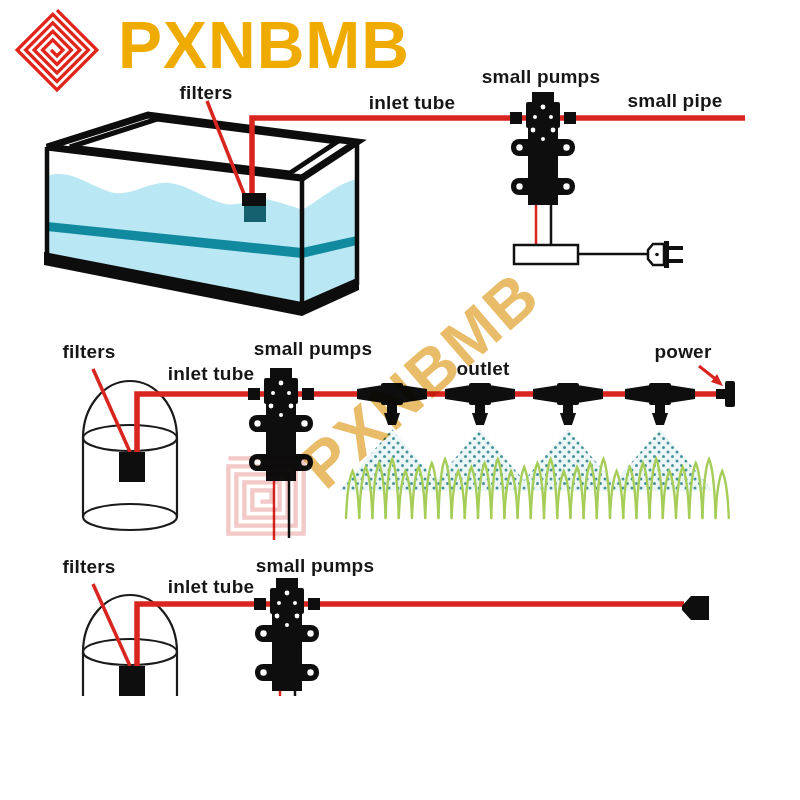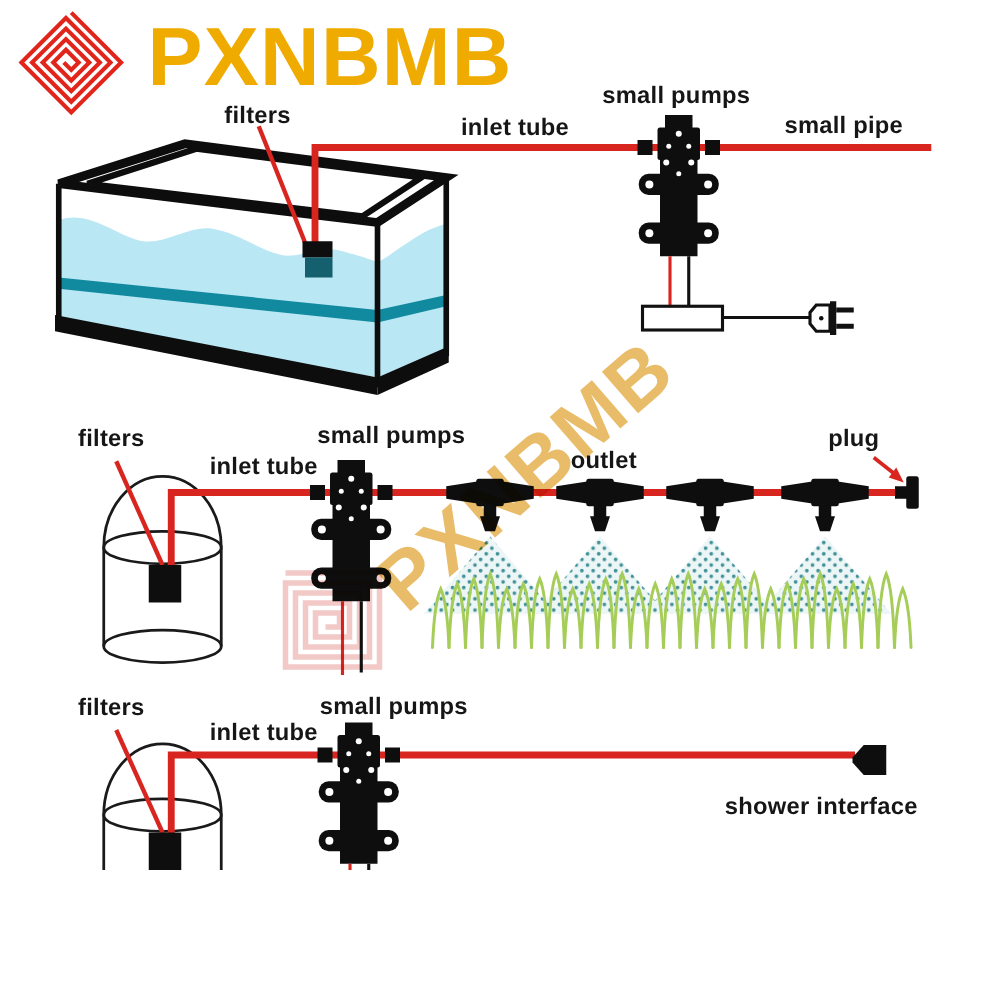--- a/index.html
+++ b/index.html
@@ -184,22 +184,21 @@
 
 <div class="lbl" style="left:206px;top:82px">filters</div>
 <div class="lbl" style="left:412px;top:92px">inlet tube</div>
 <div class="lbl" style="left:541px;top:66px">small pumps</div>
 <div class="lbl" style="left:675px;top:90px">small pipe</div>
 
 <div class="lbl" style="left:89px;top:341px">filters</div>
 <div class="lbl" style="left:211px;top:363px">inlet tube</div>
 <div class="lbl" style="left:313px;top:338px">small pumps</div>
 <div class="lbl" style="left:483px;top:358px">outlet</div>
-<div class="lbl" style="left:683px;top:341px">plug</div>
+<div class="lbl" style="left:683px;top:341px">power</div>
 
 <div class="lbl" style="left:89px;top:556px">filters</div>
 <div class="lbl" style="left:211px;top:576px">inlet tube</div>
 <div class="lbl" style="left:315px;top:555px">small pumps</div>
-<div class="lbl" style="left:657px;top:635px">shower interface</div>
 
 <div class="wm-text">PXNBMB</div>
 
 </div>
 
 </body></html>

